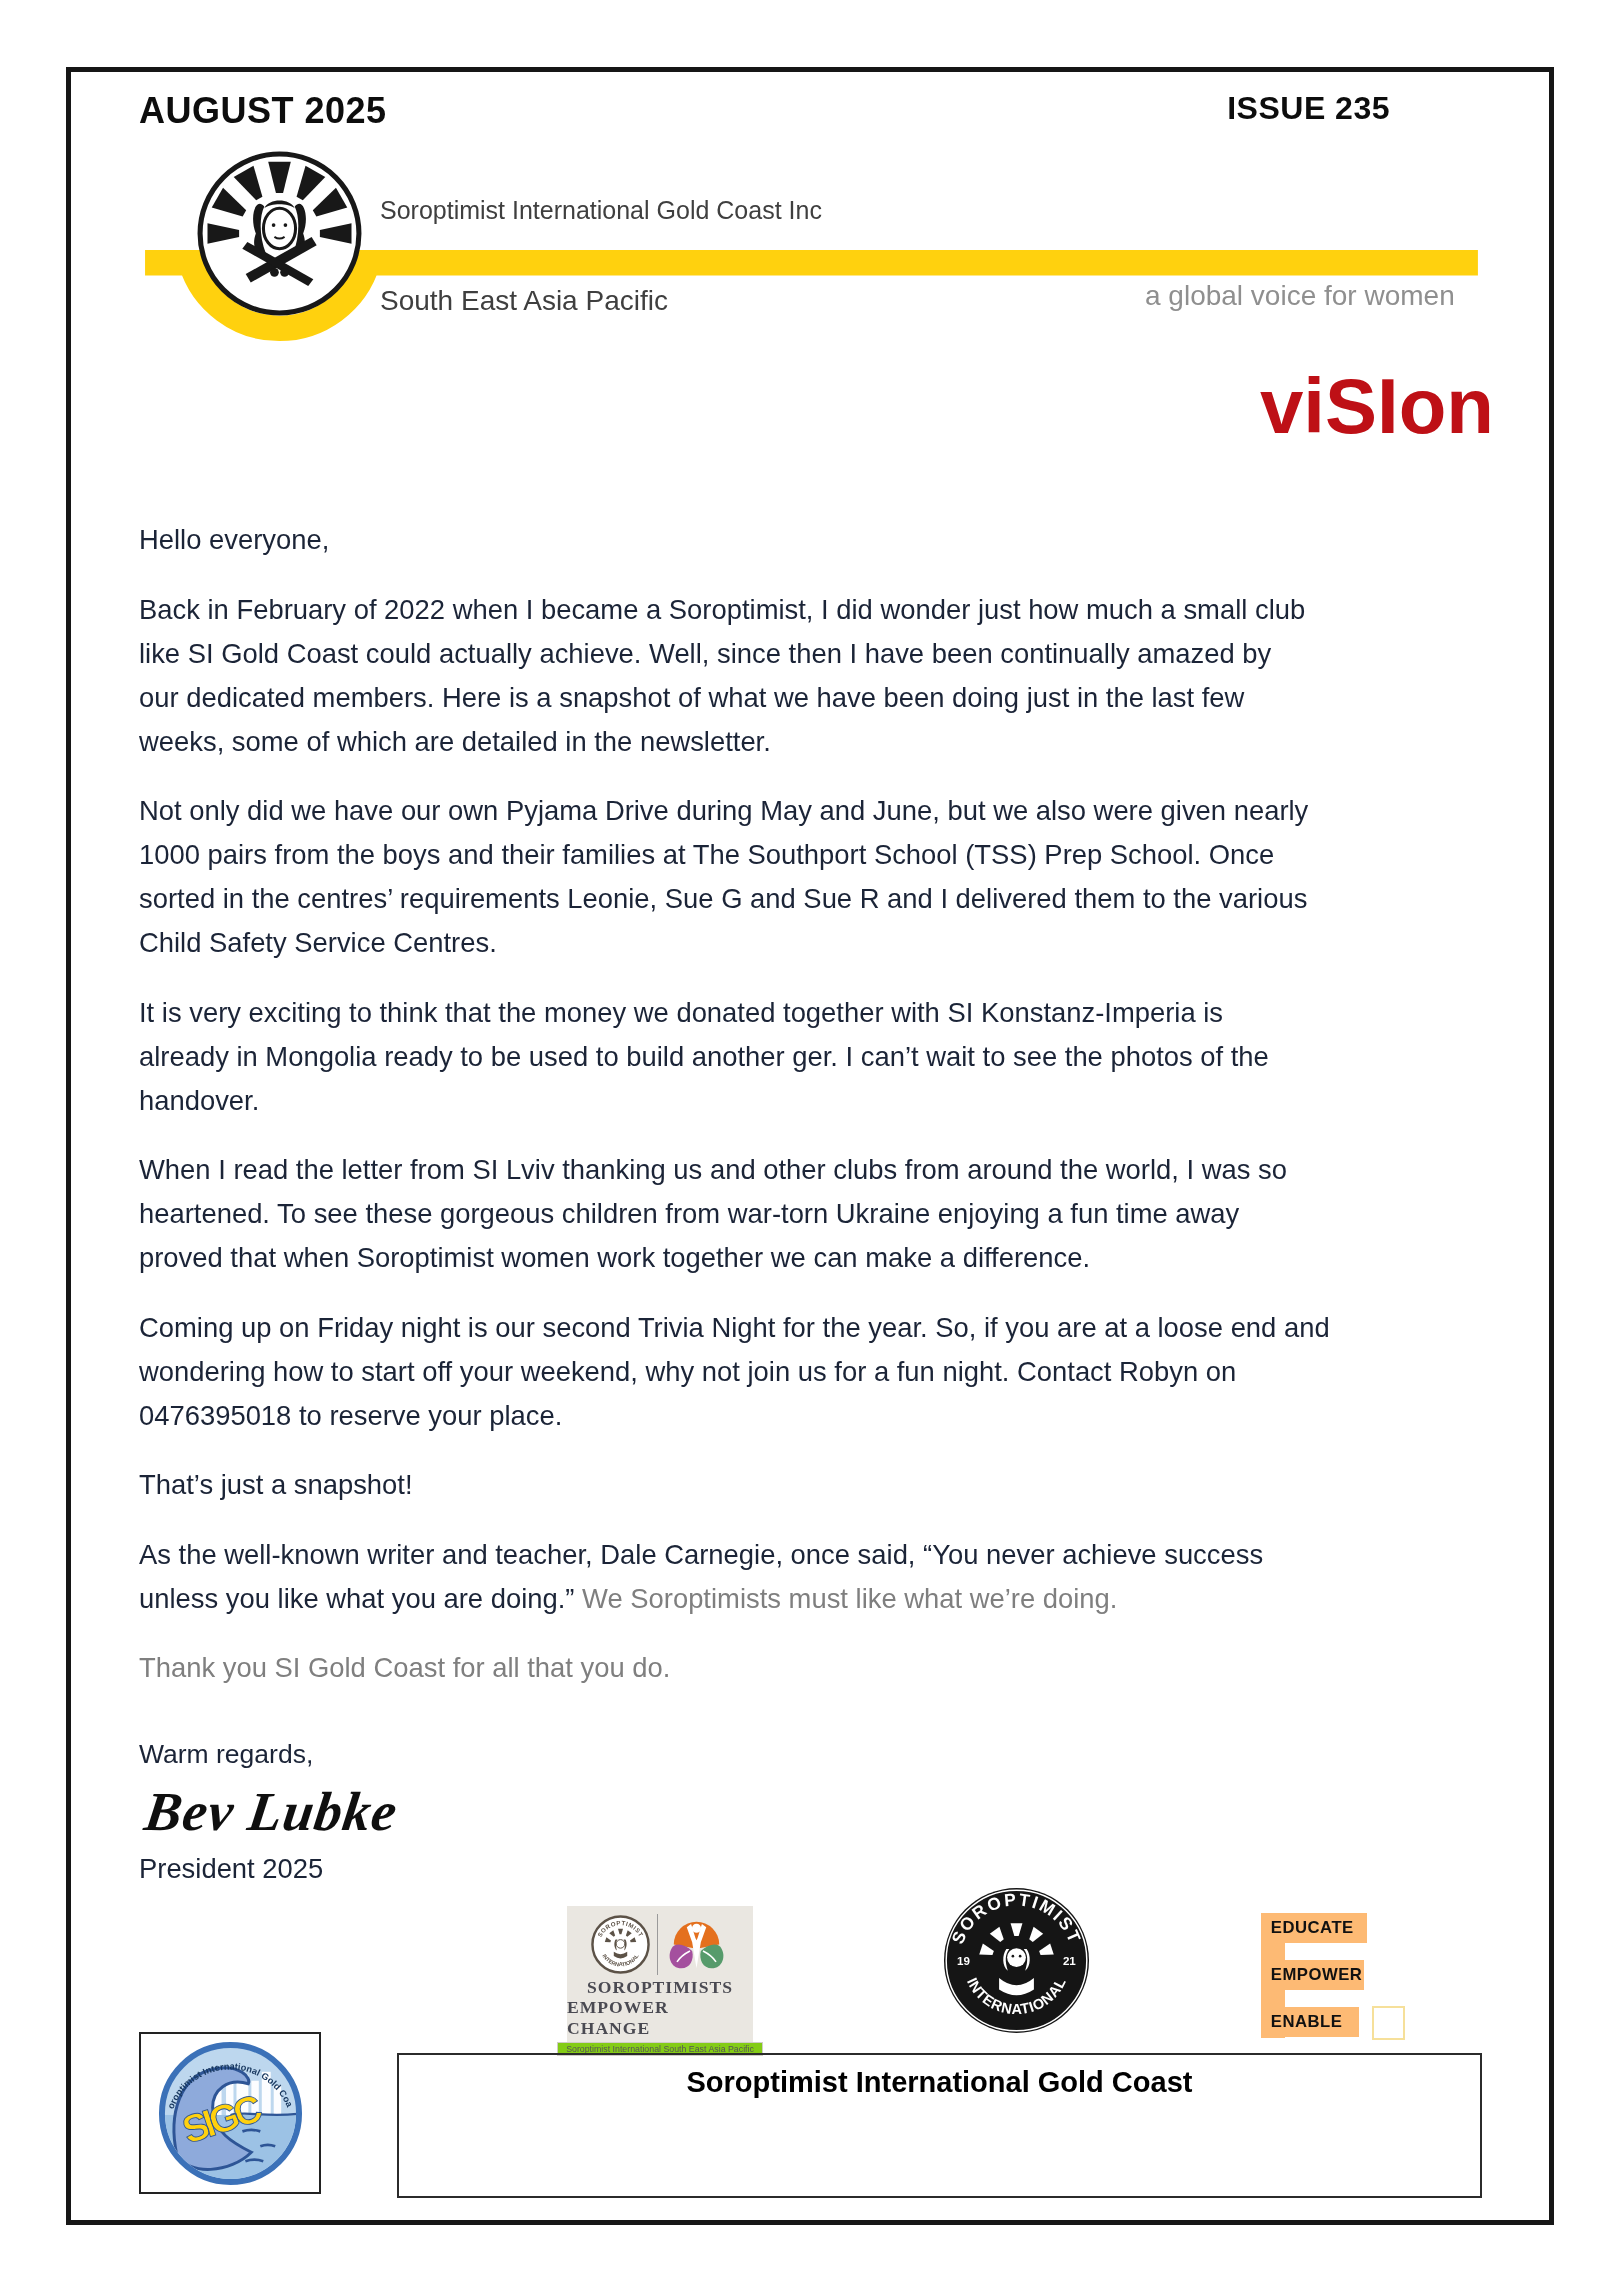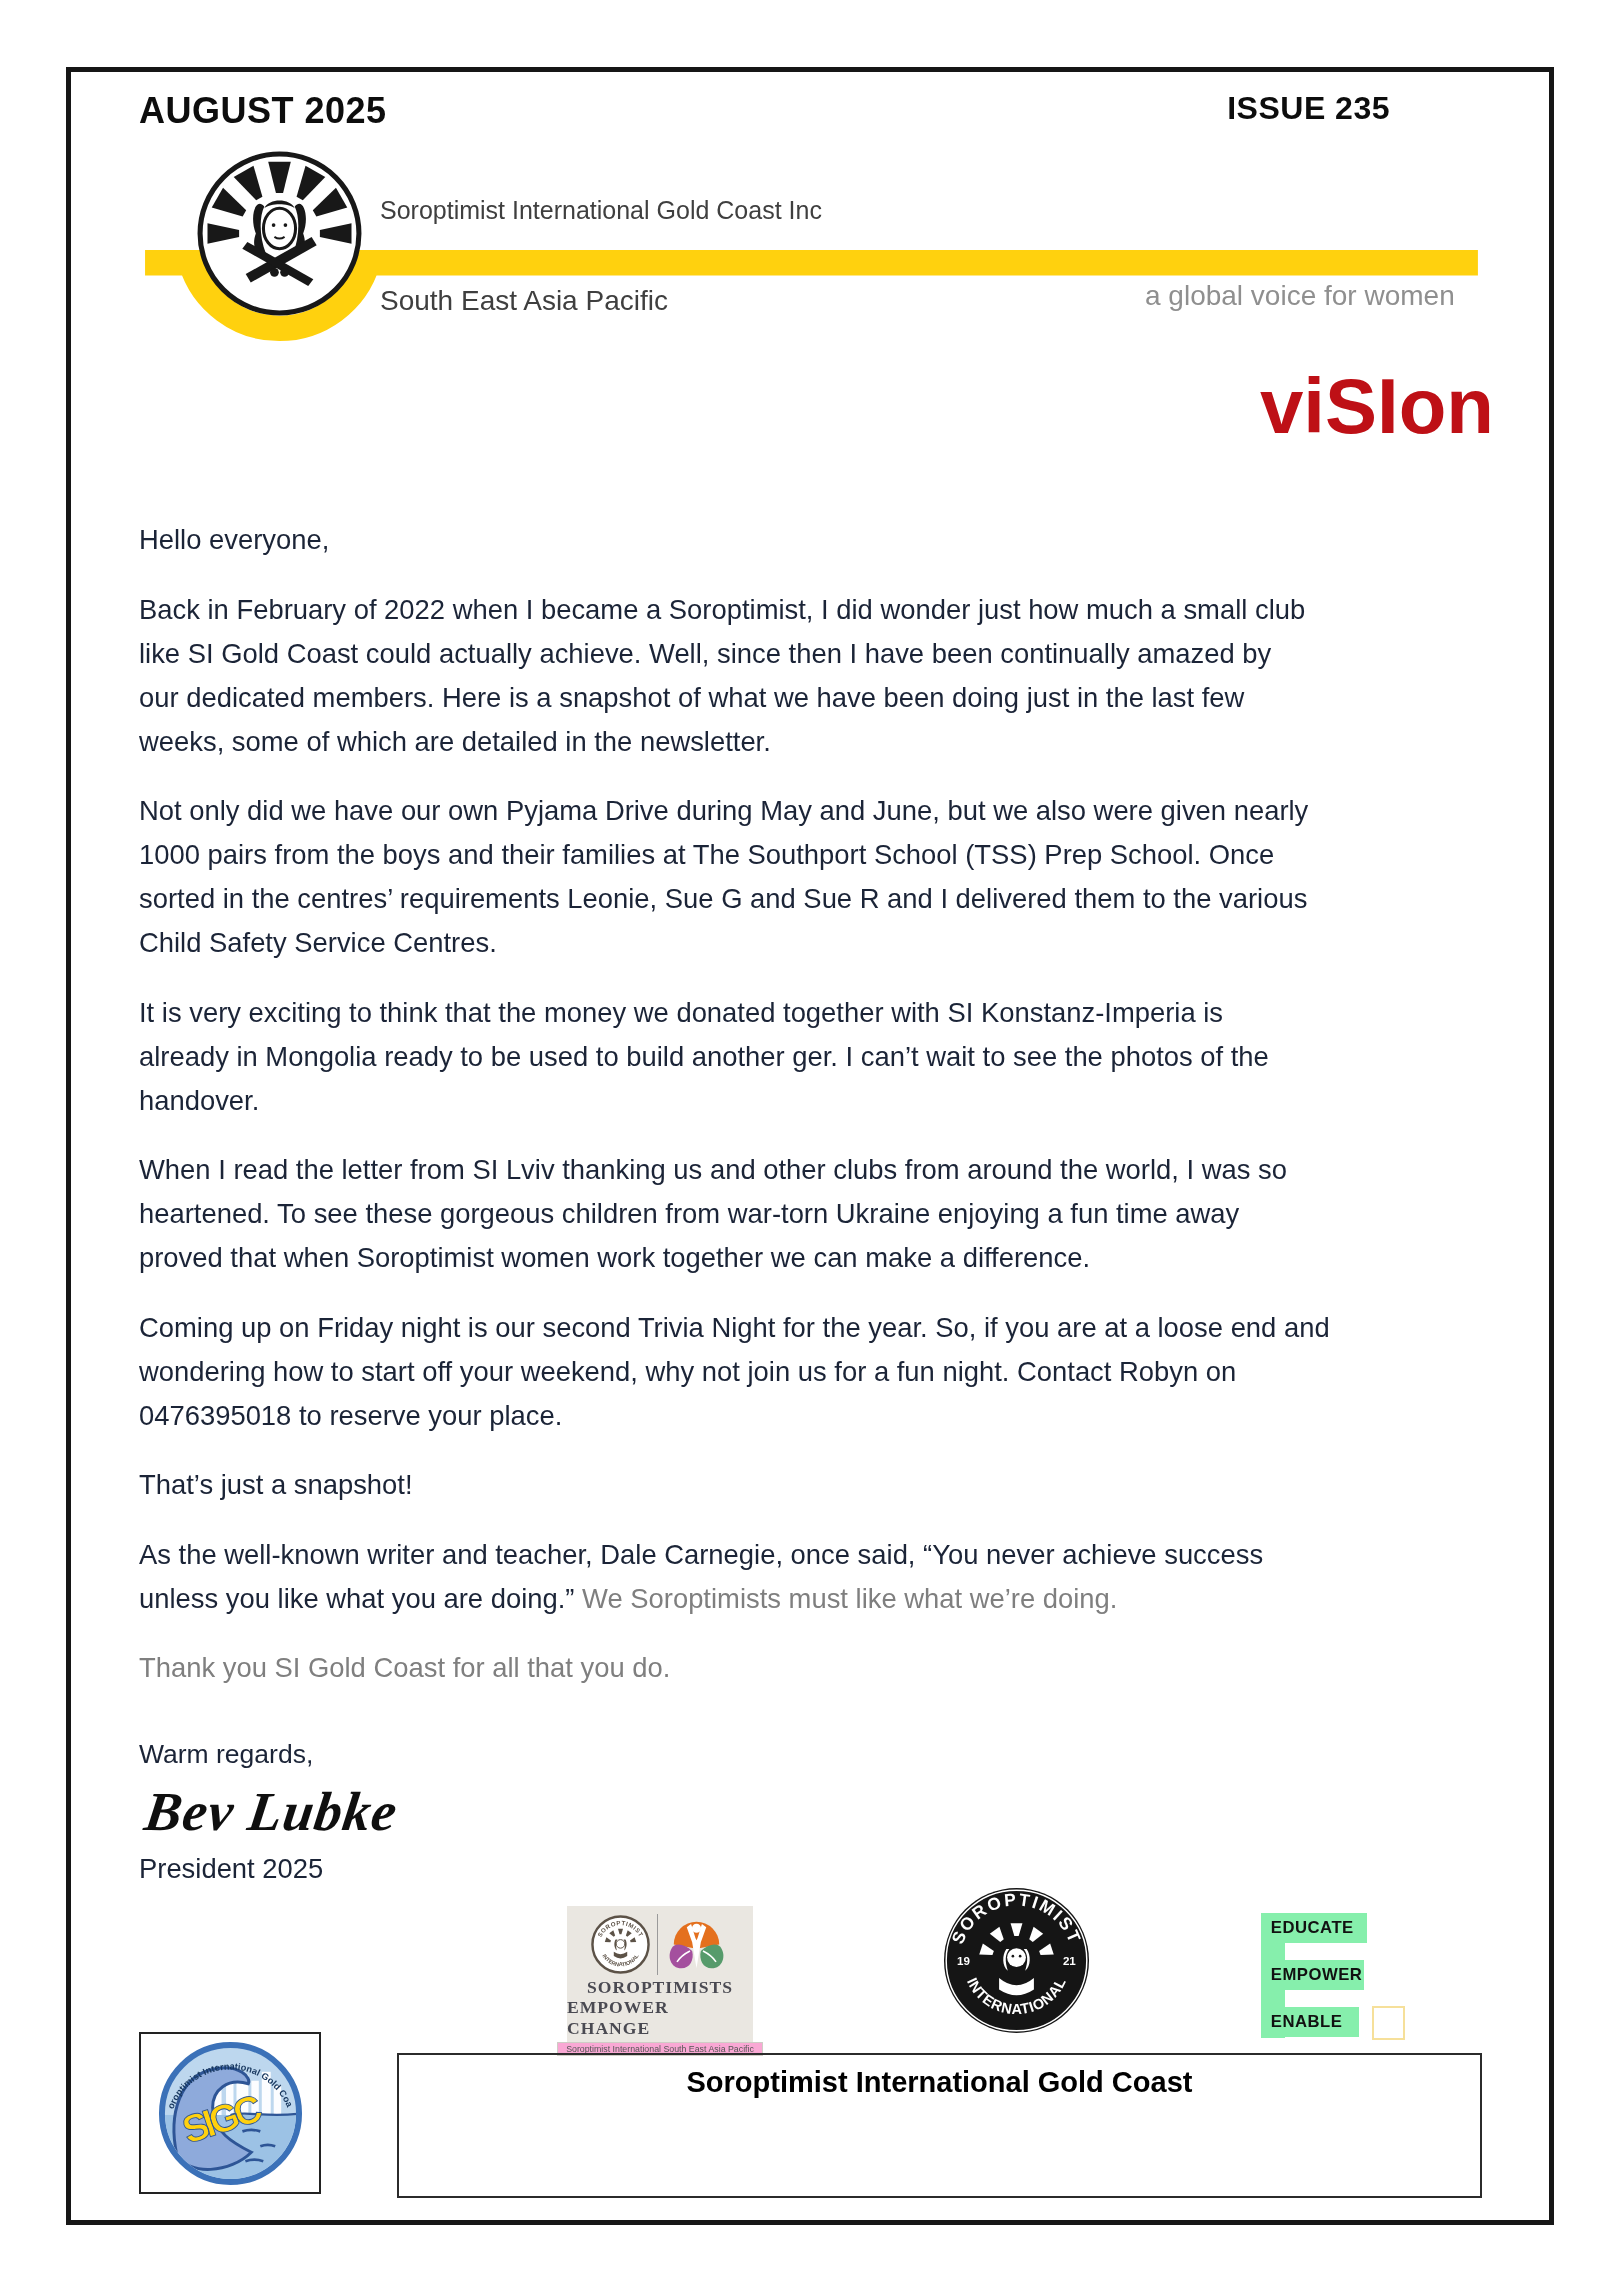--- a/index.html
+++ b/index.html
@@ -33,25 +33,25 @@
   }
   .president { font-size:27.4px; margin-top:2px; }
 
   
   .logo-empower { left:567px; top:1906px; width:186px; height:145px; background:#EAE7E1;
     display:flex; flex-direction:column; align-items:center; padding-top:5.9px; box-sizing:border-box; }
   .ec-top { display:flex; align-items:center; gap:5.9px; height:73px; }
   .ec-divider { width:1px; height:61px; background:#9a9a9a; }
   .ec-line { font-family:"Liberation Serif", serif; font-size:17.6px; letter-spacing:1px;
     color:#4a4a52; line-height:20.6px; font-weight:bold; }
-  .ec-sub { font-size:8.8px; color:#555; border:1px solid #cfcdc6; background:#f9a8d4;
+  .ec-sub { font-size:8.8px; color:#555; border:1px solid #cfcdc6; background:#84cc16;
     padding:1px 8px; margin-top:2.9px; white-space:nowrap; }
   .logo-si { left:944px; top:1888px; width:145px; height:145px; }
   .logo-e { left:1261px; top:1913px; width:147px; height:127px; }
-  .e-bar { position:absolute; background:#86efac; }
+  .e-bar { position:absolute; background:#fdba74; }
   .e-word { font-size:16.7px; font-weight:bold; color:#111; line-height:30px; padding-left:9.8px; letter-spacing:0.5px; }
   .e-square { position:absolute; left:111px; top:93px; width:29px; height:30px;
     background:#fff; border:2px solid #F6E09A; }
   .logo-sigc { left:139px; top:2032px; width:182px; height:162px; background:#fff;
     border:2px solid #222; box-sizing:border-box; display:flex; align-items:center; justify-content:center; }
 
   
   .footer-box { left:397px; top:2053px; width:1085px; height:145px;
     border:2.9px solid #2b2b2b; box-sizing:border-box; text-align:center; color:#000;
     padding-top:7.8px; }

